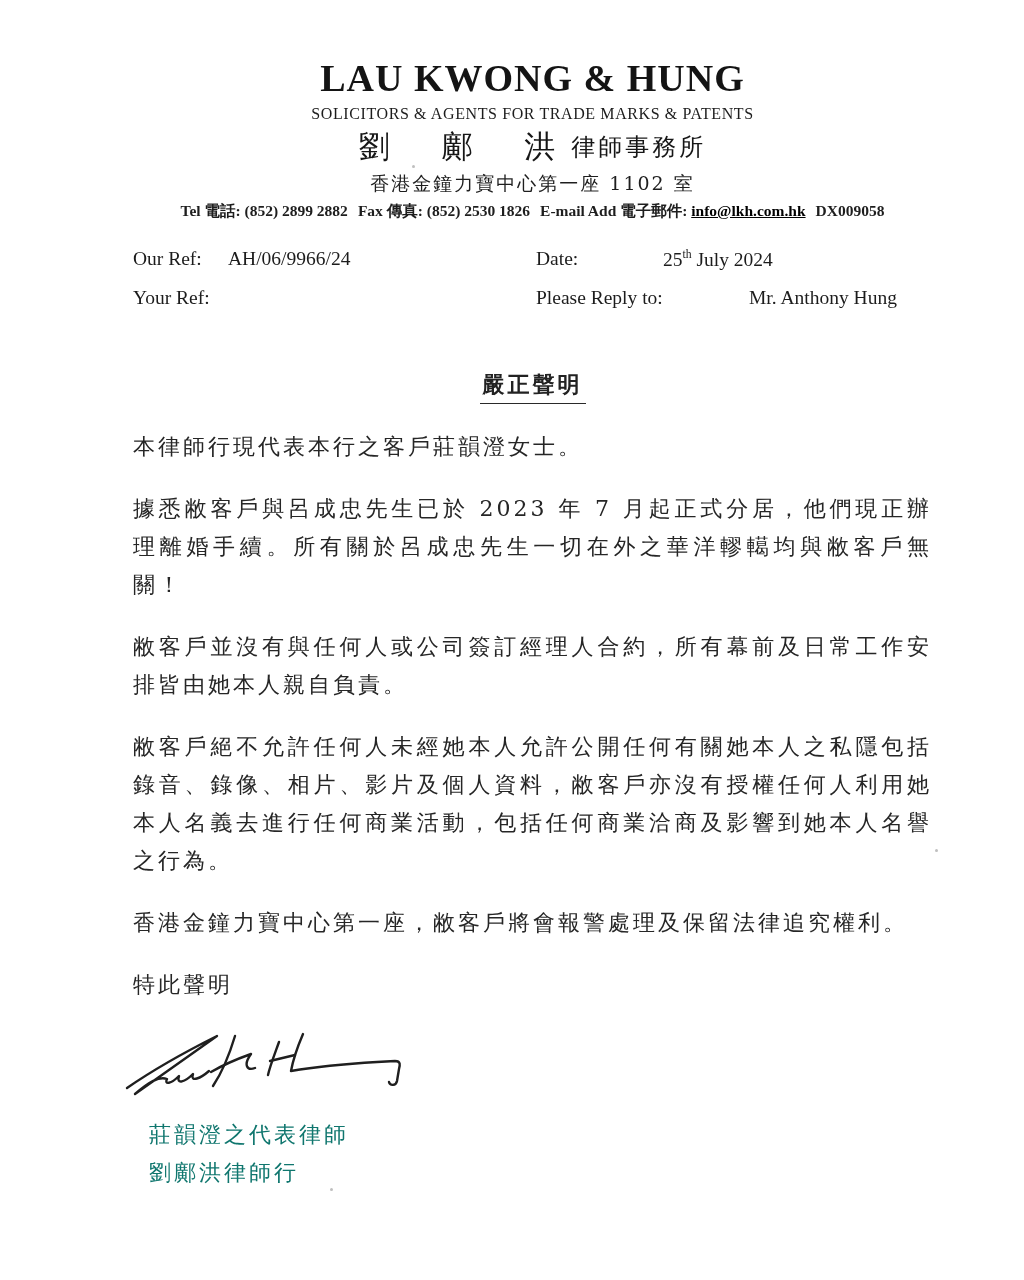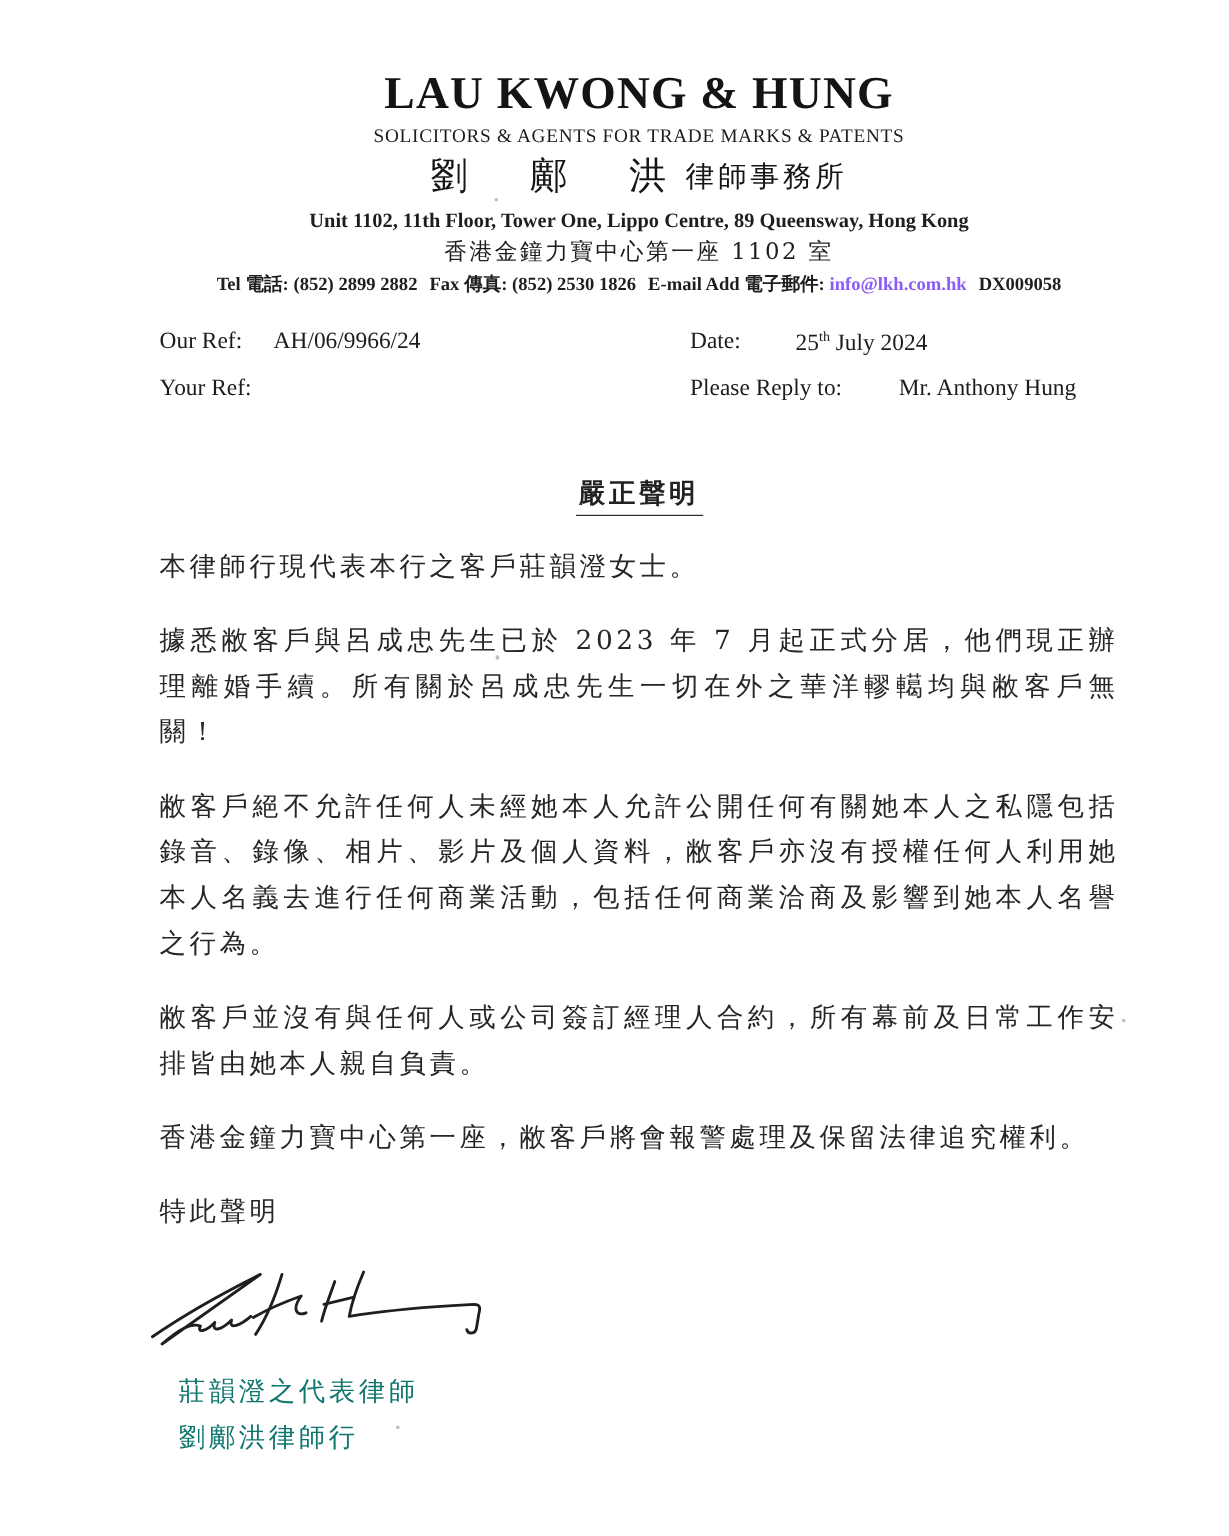--- a/index.html
+++ b/index.html
@@ -52,28 +52,28 @@
     letter-spacing: 2px;
     font-family: "DejaVu Serif", serif;
   }
   .contact {
     margin-top: 4px;
     font-size: 15.5px;
     font-weight: 600;
     white-space: nowrap;
   }
   .contact .gap { display: inline-block; width: 10px; }
-  .contact .email { color: #8b5cf6; }
+  .contact .email { text-decoration: underline; color: #000000; }
 
   
   .refs { margin-top: 26px; font-size: 19.5px; color: #1c1c1c; }
   .ref-row { position: relative; height: 39px; }
   .ref-row .pos-a { position: absolute; left: 0; }
   .ref-row .pos-b { position: absolute; left: 95px; }
-  .ref-row .pos-c { position: absolute; left: 442px; }
+  .ref-row .pos-c { position: absolute; left: 403px; }
   .ref-row .pos-d { position: absolute; left: 530px; }
   .ref-row .pos-e { position: absolute; left: 616px; }
   sup { font-size: 0.6em; vertical-align: super; letter-spacing: 0; }
 
   
   .title-wrap { margin-top: 44px; text-align: center; }
   .title {
     display: inline-block;
     font-size: 22px;
     font-weight: 600;
@@ -125,21 +125,20 @@
 
 <div class="page">
 
   <header class="letterhead">
     <h1 class="firm-en">LAU KWONG &amp; HUNG</h1>
     <div class="tagline">SOLICITORS &amp; AGENTS FOR TRADE MARKS &amp; PATENTS</div>
     <div class="zh-name">
       <span class="zh-main">劉 鄺 洪</span>
       <span class="zh-suffix">律師事務所</span>
     </div>
-    <div class="addr-en">Unit 1102, 11th Floor, Tower One, Lippo Centre, 89 Queensway, Hong Kong</div>
     <div class="addr-zh">香港金鐘力寶中心第一座 1102 室</div>
     <div class="contact">
       <span>Tel 電話: (852) 2899 2882</span><span class="gap"></span><span>Fax 傳真: (852) 2530 1826</span><span class="gap"></span><span>E-mail Add 電子郵件:</span>
       <span class="email">info@lkh.com.hk</span><span class="gap"></span><span>DX009058</span>
     </div>
   </header>
 
   <section class="refs">
     <div class="ref-row">
       <span class="pos-a">Our Ref:</span>
@@ -154,22 +153,22 @@
     </div>
   </section>
 
   <div class="title-wrap">
     <span class="title">嚴正聲明</span>
   </div>
 
   <main class="body-text">
     <p>本律師行現代表本行之客戶莊韻澄女士。</p>
     <p>據悉敝客戶與呂成忠先生已於 2023 年 7 月起正式分居，他們現正辦理離婚手續。所有關於呂成忠先生一切在外之華洋轇轕均與敝客戶無關！</p>
+    <p>敝客戶並沒有與任何人或公司簽訂經理人合約，所有幕前及日常工作安排皆由她本人親自負責。</p>
     <p>敝客戶絕不允許任何人未經她本人允許公開任何有關她本人之私隱包括錄音、錄像、相片、影片及個人資料，敝客戶亦沒有授權任何人利用她本人名義去進行任何商業活動，包括任何商業洽商及影響到她本人名譽之行為。</p>
-    <p>敝客戶並沒有與任何人或公司簽訂經理人合約，所有幕前及日常工作安排皆由她本人親自負責。</p>
     <p>香港金鐘力寶中心第一座，敝客戶將會報警處理及保留法律追究權利。</p>
     <p class="closing">特此聲明</p>
 
     <div class="signature-wrap">
       <svg width="300" height="80" viewBox="0 0 300 80">
         <g fill="none" stroke="#1f1f1f" stroke-width="2.4" stroke-linecap="round" stroke-linejoin="round">
           <path d="M8,60 C34,42 62,26 98,8 L16,66 C30,54 40,48 48,51 C45,57 52,56 60,48 C57,57 66,54 74,46 C71,55 82,50 90,43"></path>
           <path d="M116,8 C110,28 102,46 94,58"></path>
           <path d="M92,44 C104,37 118,31 132,26 C124,37 128,43 136,40"></path>
           <path d="M160,14 C155,28 151,38 149,47"></path>

